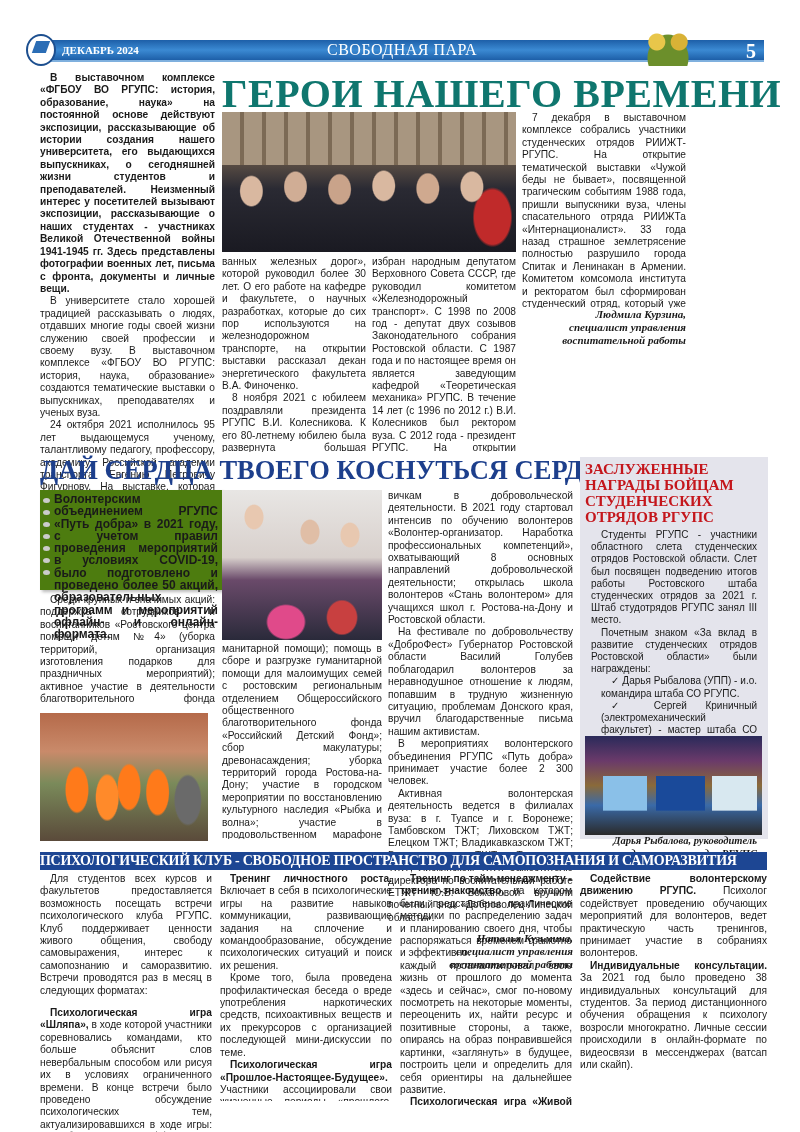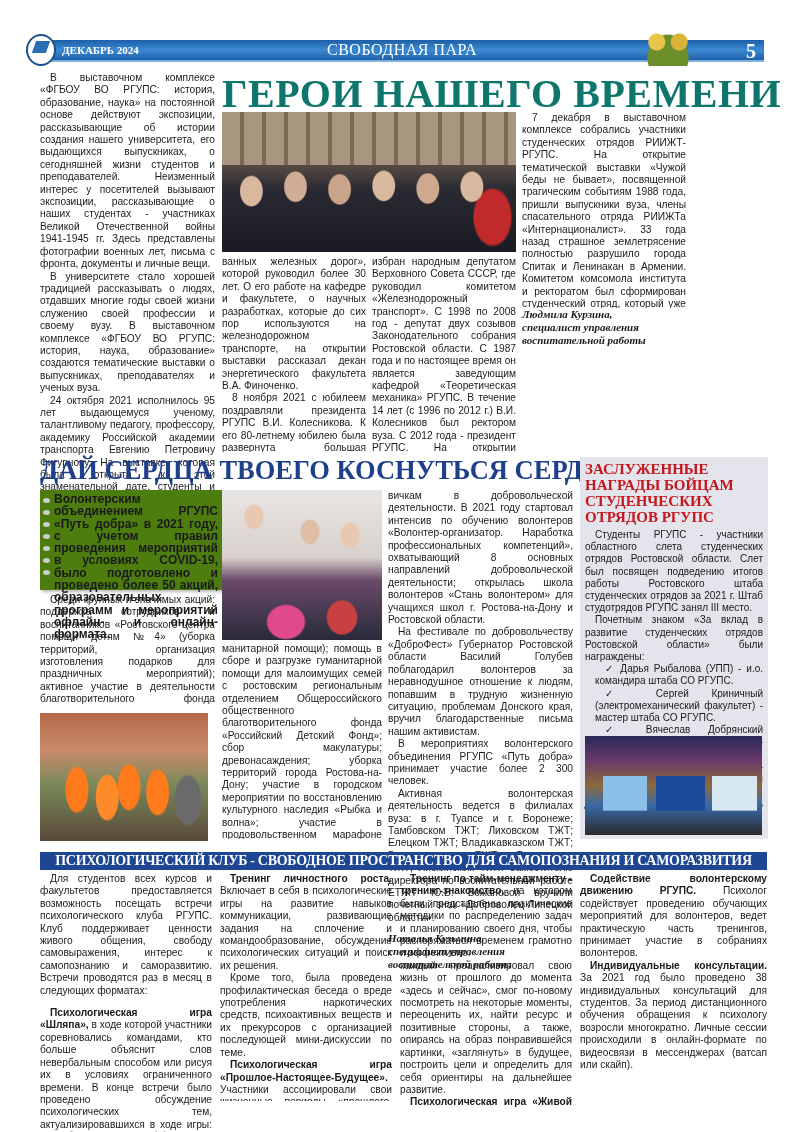--- a/index.html
+++ b/index.html
@@ -1,21 +1,21 @@
 <!DOCTYPE html>
 <html><head>
 <meta charset="utf-8">
 <style>
 *{box-sizing:border-box;margin:0;padding:0}
 body{width:800px;height:1132px;background:#fff;font-family:"Liberation Sans",sans-serif;color:#1a1a1a;position:relative;overflow:hidden}
 .abs{position:absolute}
 .txt{font-size:10.2px;line-height:12.4px;text-align:justify;hyphens:auto}
 .txt p{text-indent:10px}
-.bold{font-weight:normal}
-.sig{font-family:"Liberation Serif",serif;font-style:italic;font-weight:bold;font-size:11px;line-height:13px}
+.bold{font-weight:bold}
+.sig{font-family:"Liberation Serif",serif;font-style:italic;font-weight:bold;text-align:right;font-size:11px;line-height:13px}
 
 #hdr{left:40px;top:40px;width:724px;height:22px;background:linear-gradient(#1d5fa8,#3b8ad3 50%,#1d5fa8);border-bottom:2px solid #7fb0de}
 #hdr .logo{left:-14px;top:-6px;width:30px;height:32px;border-radius:50%;background:#fff;border:2px solid #1d4f8f}
 #hdr .logo::after{content:"";position:absolute;left:6px;top:5px;width:14px;height:12px;background:#2b6db5;transform:skew(-20deg)}
 #hdr .date{left:22px;top:4px;color:#fff;font-family:"Liberation Serif",serif;font-size:11px;font-weight:bold}
 #hdr .title{left:0;width:100%;top:1px;text-align:center;color:#fff;font-family:"Liberation Serif",serif;font-size:16px;letter-spacing:0.5px}
 #hdr .deco{left:600px;top:-14px;width:56px;height:40px;background:radial-gradient(circle at 30% 40%,#e8c64a 0 8px,transparent 9px),radial-gradient(circle at 70% 40%,#d9b236 0 8px,transparent 9px),radial-gradient(ellipse at 50% 80%,#6c8f2b 0 20px,transparent 21px)}
 #hdr .pnum{right:8px;top:0;color:#fff;font-family:"Liberation Serif",serif;font-size:20px;font-weight:bold}
 
 #h1{left:222px;top:70px;width:555px;font-family:"Liberation Serif",serif;font-weight:bold;color:#0f766e;font-size:40px;letter-spacing:0.5px;white-space:nowrap}
@@ -26,26 +26,26 @@
 #h2{left:40px;top:455px;width:540px;font-family:"Liberation Serif",serif;font-weight:bold;color:#1d3f8c;font-size:26.5px;white-space:nowrap}
 #note{left:40px;top:490px;width:182px;height:100px;background:#4d7c0f;box-shadow:2px 2px 3px #bbb;padding:3px 4px 3px 14px;font-size:12px;line-height:12.3px;font-weight:bold;text-align:justify}
 #note .hole{position:absolute;left:3px;width:7px;height:5px;border-radius:50%;background:#ccc}
 #photo2{left:222px;top:490px;width:160px;height:150px;background:linear-gradient(180deg,#e8e6e4 0%,#d8d0cc 45%,#6a4a6a 60%,#2a2a3a 100%)}
 #photo2::after{content:"";position:absolute;left:0;top:0;width:100%;height:100%;background:radial-gradient(ellipse 10px 13px at 20% 18%,#e8c8b0 0 90%,transparent),radial-gradient(ellipse 10px 13px at 55% 28%,#e0bea6 0 90%,transparent),radial-gradient(ellipse 10px 13px at 80% 30%,#e8c8b0 0 90%,transparent),radial-gradient(ellipse 20px 18px at 40% 88%,#e04a8a 0 90%,transparent),radial-gradient(ellipse 16px 18px at 75% 85%,#c84040 0 90%,transparent)}
 #photo3{left:40px;top:713px;width:168px;height:128px;background:linear-gradient(180deg,#b56a4a 0%,#c98a6a 30%,#7a8a5a 55%,#5a4a3a 100%)}
 #photo3::after{content:"";position:absolute;left:0;top:0;width:100%;height:100%;background:radial-gradient(ellipse 12px 24px at 22% 60%,#ff7a1a 0 90%,transparent),radial-gradient(ellipse 12px 24px at 40% 66%,#ff8a2a 0 90%,transparent),radial-gradient(ellipse 12px 24px at 53% 58%,#ff7a1a 0 90%,transparent),radial-gradient(ellipse 12px 24px at 70% 62%,#ff7a1a 0 90%,transparent),radial-gradient(ellipse 14px 26px at 88% 68%,#6a6a6a 0 90%,transparent)}
 
 #side{left:580px;top:457px;width:188px;height:382px;background:#e4e4ec}
 #side h3{font-family:"Liberation Serif",serif;color:#c4161c;font-size:15px;line-height:16px;font-weight:bold;padding:4px 5px 4px}
-#side .txt{padding:0 5px;font-size:10px;line-height:12.2px}
+#side .txt{padding:0 11px;font-size:10px;line-height:12.2px}
 #side .check{padding-left:10px}
 #photo4{left:585px;top:736px;width:177px;height:99px;background:linear-gradient(180deg,#2a2a5a 0%,#6a3a6a 25%,#8a6a3a 50%,#3a6aa8 70%,#2a2a2a 100%)}
 #photo4::after{content:"";position:absolute;left:0;top:0;width:100%;height:100%;background:linear-gradient(90deg,transparent 10%,#8ac0e8 10% 35%,transparent 35% 40%,#1a4a9a 40% 68%,transparent 68% 72%,#d8e8f0 72% 97%,transparent 97%) 0 62% / 100% 35% no-repeat}
 
-#banner{left:40px;top:852px;width:727px;height:18px;background:#1d4693;color:#fff;font-family:"Liberation Serif",serif;font-weight:bold;font-size:14px;text-align:center;line-height:18px;white-space:nowrap;letter-spacing:-0.3px}
+#banner{left:40px;top:852px;width:727px;height:18px;background:#1d4693;color:#fff;font-family:"Liberation Serif",serif;font-weight:bold;font-size:14px;line-height:18px;white-space:nowrap;letter-spacing:-0.3px}
 </style>
 </head>
 <body>
 
 <div id="hdr" class="abs">
   <div class="abs logo"></div>
   <div class="abs date">ДЕКАБРЬ 2024</div>
   <div class="abs title">СВОБОДНАЯ ПАРА</div>
   <div class="abs deco"></div>
   <div class="abs pnum">5</div>

